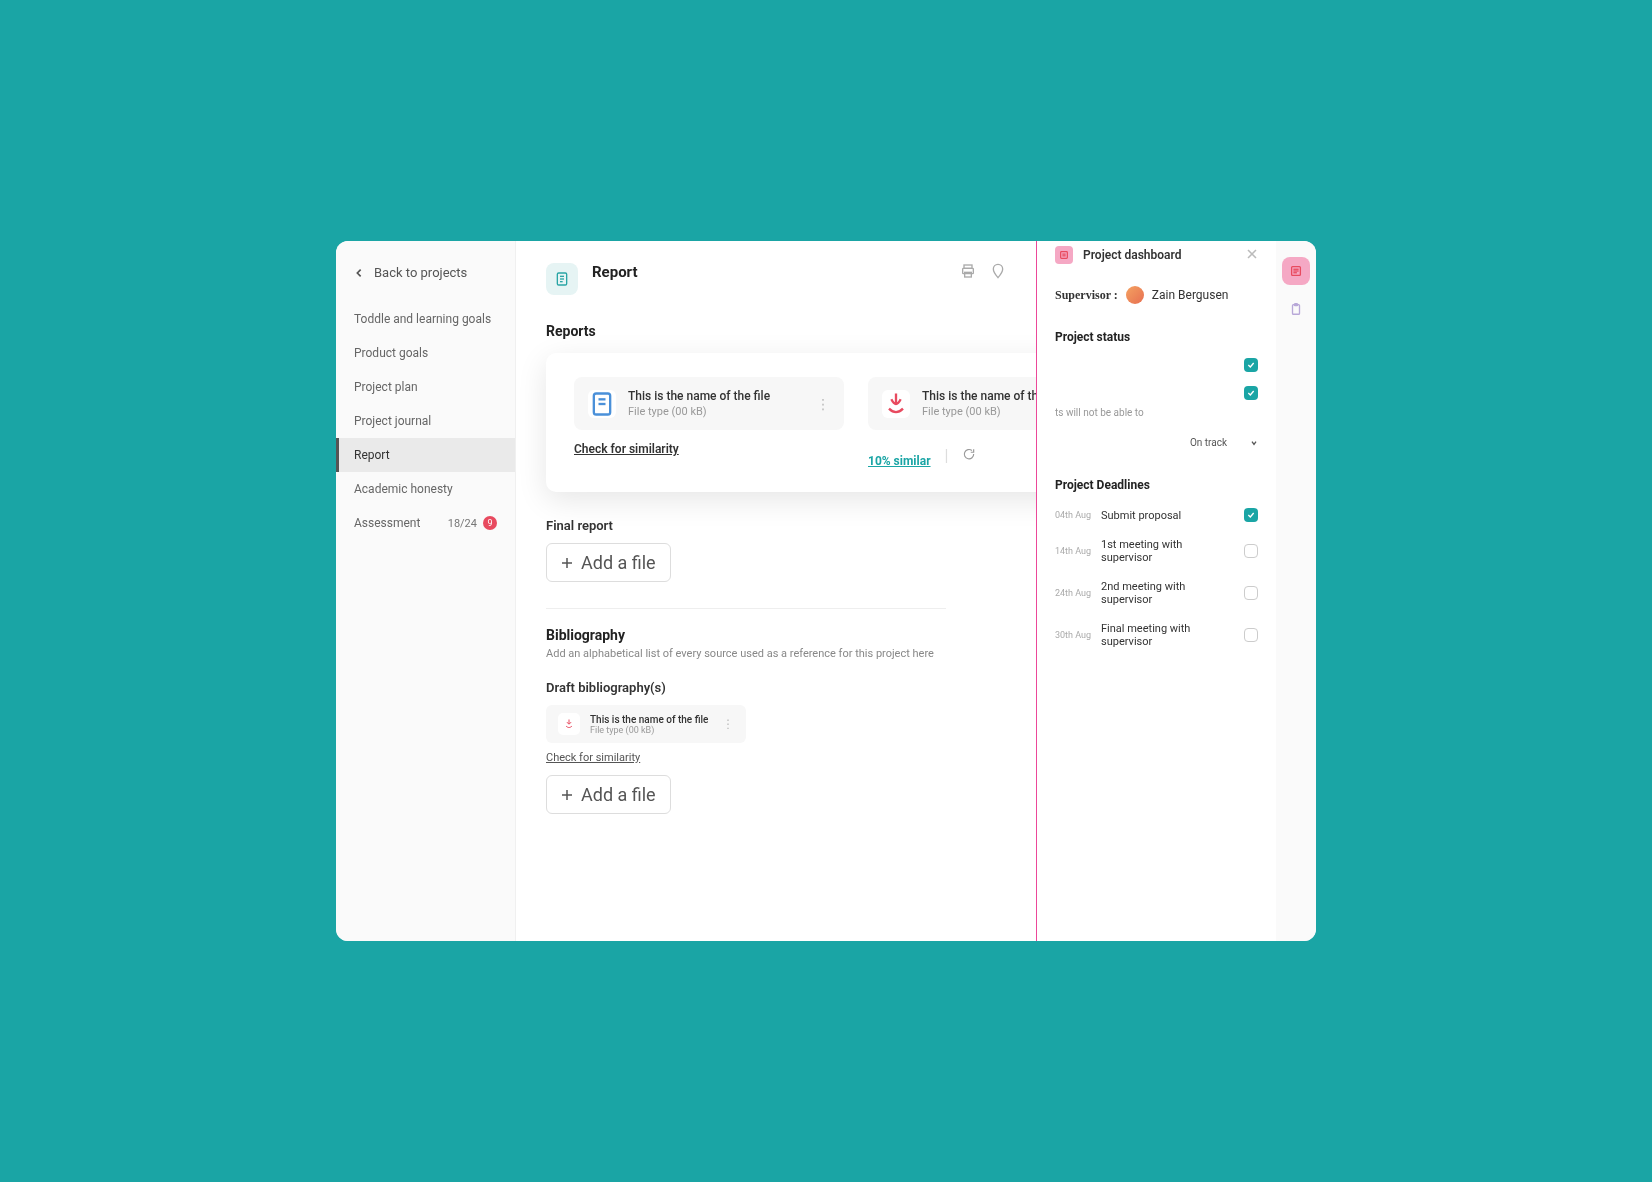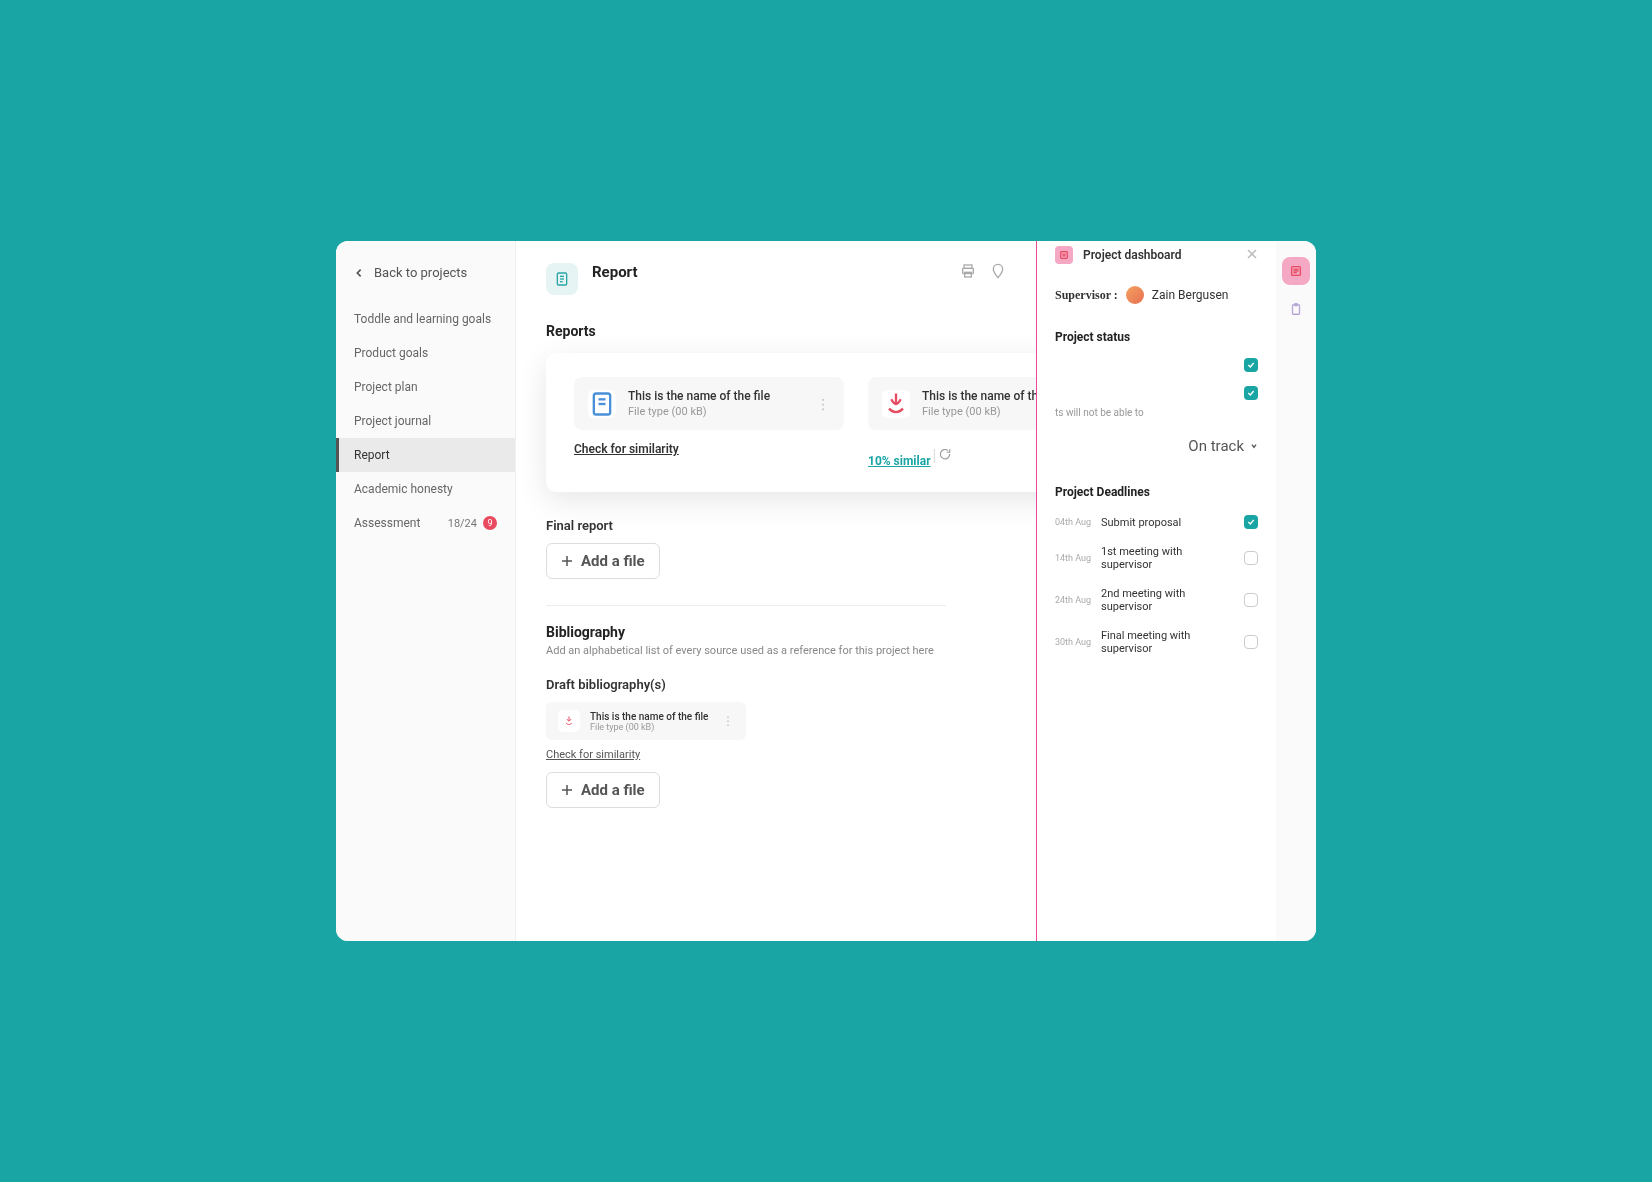--- a/index.html
+++ b/index.html
@@ -35,26 +35,26 @@
 .file-card { background: #f7f7f7; border-radius: 8px; padding: 12px 14px; display: flex; align-items: center; gap: 12px; position: relative; }
 .file-icon { width: 28px; height: 28px; background: #fff; border-radius: 6px; display: flex; align-items: center; justify-content: center; }
 .file-icon.blue svg { stroke: #4a90d9; }
 .file-icon.red svg { stroke: #e84a5f; }
 .file-info { flex: 1; }
 .file-name { font-size: 12px; color: #333; font-weight: 500; }
 .file-meta { font-size: 11px; color: #999; margin-top: 2px; }
 .file-menu { color: #bbb; cursor: pointer; font-size: 14px; }
 .sim-link { font-size: 12px; color: #333; text-decoration: underline; margin-top: 12px; display: inline-block; font-weight: 600; cursor: pointer; }
 .sim-link.teal { color: #1aa5a5; font-weight: 700; }
-.sim-row { display: flex; align-items: center; gap: 2px; margin-top: 12px; }
+.sim-row { display: flex; align-items: center; gap: 14px; margin-top: 12px; }
 .refresh-icon { color: #999; cursor: pointer; }
 .refresh-icon svg { width: 14px; height: 14px; }
 
 .sub-heading { font-size: 13px; font-weight: 600; margin-top: 26px; color: #333; }
-.add-file-btn { display: inline-flex; align-items: center; gap: 8px; border: 1px solid #ddd; border-radius: 6px; padding: 8px 14px; font-size: 15px; color: #555; margin-top: 10px; cursor: pointer; background: #fff; font-weight: bold; }
+.add-file-btn { display: inline-flex; align-items: center; gap: 8px; border: 1px solid #ddd; border-radius: 6px; padding: 8px 14px; font-size: 18px; color: #555; margin-top: 10px; cursor: pointer; background: #fff; }
 .add-file-btn svg { width: 12px; height: 12px; }
 
 .divider { border: none; border-top: 1px solid #eee; margin: 26px 0 18px; width: 400px; }
 
 .section-title2 { font-size: 14px; font-weight: 700; color: #222; }
 .section-desc { font-size: 11px; color: #888; margin-top: 4px; }
 
 .small-file-card { background: #f7f7f7; border-radius: 6px; padding: 8px 12px; display: flex; align-items: center; gap: 10px; margin-top: 10px; width: 200px; position: relative; }
 .small-file-icon { width: 22px; height: 22px; background: #fff; border-radius: 5px; display: flex; align-items: center; justify-content: center; }
 .small-file-icon svg { width: 12px; height: 12px; stroke: #e84a5f; }
@@ -77,21 +77,21 @@
 
 .panel-section-title { font-size: 12px; font-weight: 700; margin-top: 26px; color: #222; }
 
 .status-row { display: flex; align-items: flex-start; justify-content: space-between; margin-top: 14px; gap: 8px; }
 .status-text { font-size: 11px; color: #666; flex: 1; line-height: 1.3; }
 .check-box { width: 14px; height: 14px; background: #1aa5a5; border-radius: 4px; display: flex; align-items: center; justify-content: center; flex-shrink: 0; cursor: pointer; }
 .check-box svg { width: 8px; height: 8px; stroke: #fff; }
 .check-box.empty { background: #fff; border: 1.5px solid #ccc; }
 .status-note { font-size: 10px; color: #999; margin-top: 6px; line-height: 1.3; }
 
-.track-select { display: inline-flex; align-items: center; gap: 6px; font-size: 15px; color: #555; margin-top: 18px; cursor: pointer; float: right; }
+.track-select { display: inline-flex; align-items: center; gap: 23px; font-size: 10px; color: #555; margin-top: 18px; cursor: pointer; float: right; }
 .track-select svg { width: 8px; height: 8px; }
 
 .clear { clear: both; }
 
 .deadline-row { display: flex; align-items: center; gap: 8px; margin-top: 16px; }
 .deadline-date { font-size: 9px; color: #aaa; width: 38px; flex-shrink: 0; }
 .deadline-label { font-size: 11px; color: #333; flex: 1; }
 
 
 .side-rail { width: 40px; background: #fafafa; display: flex; flex-direction: column; align-items: center; padding-top: 16px; gap: 10px; }

